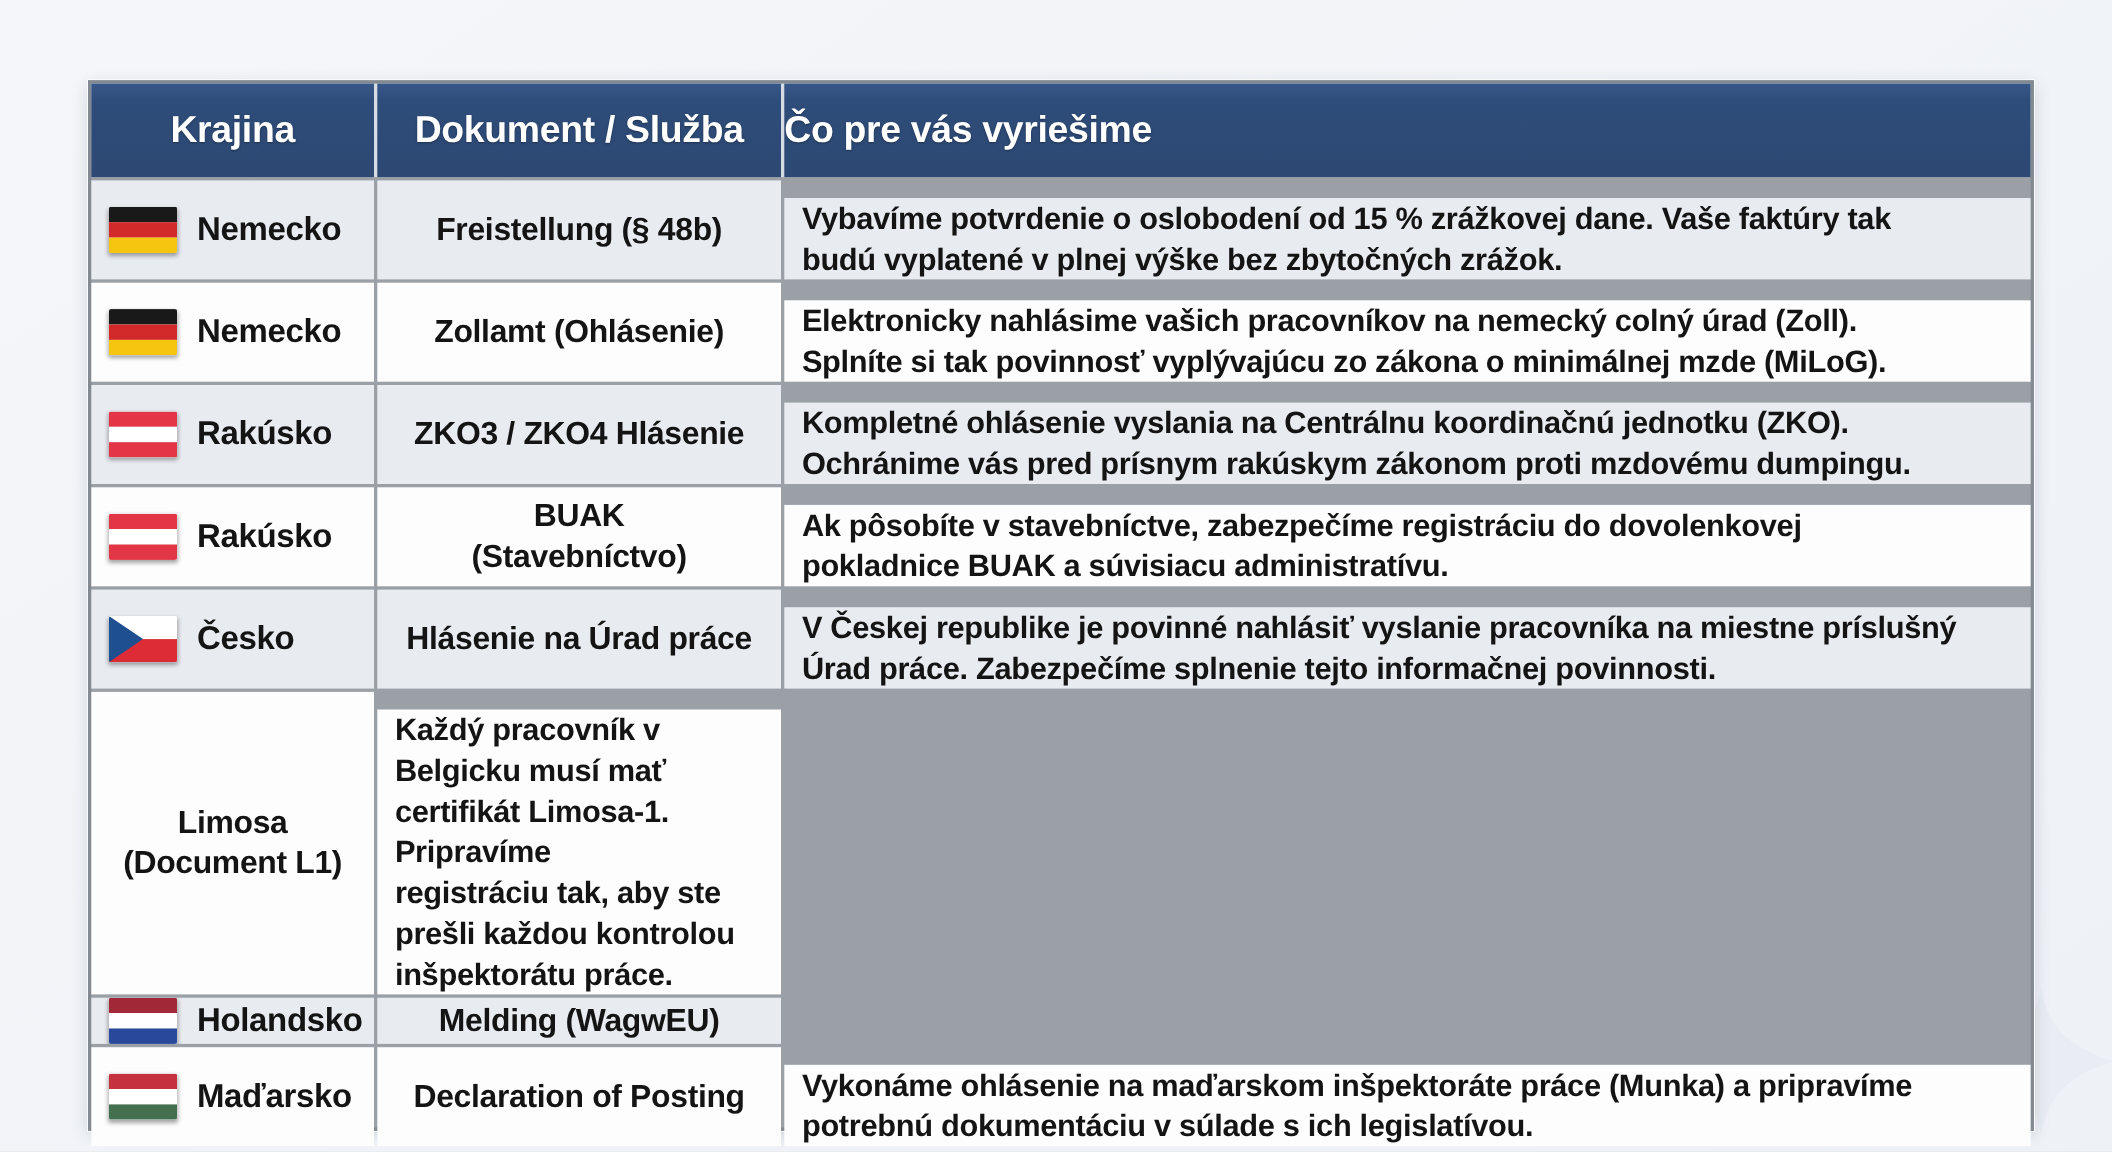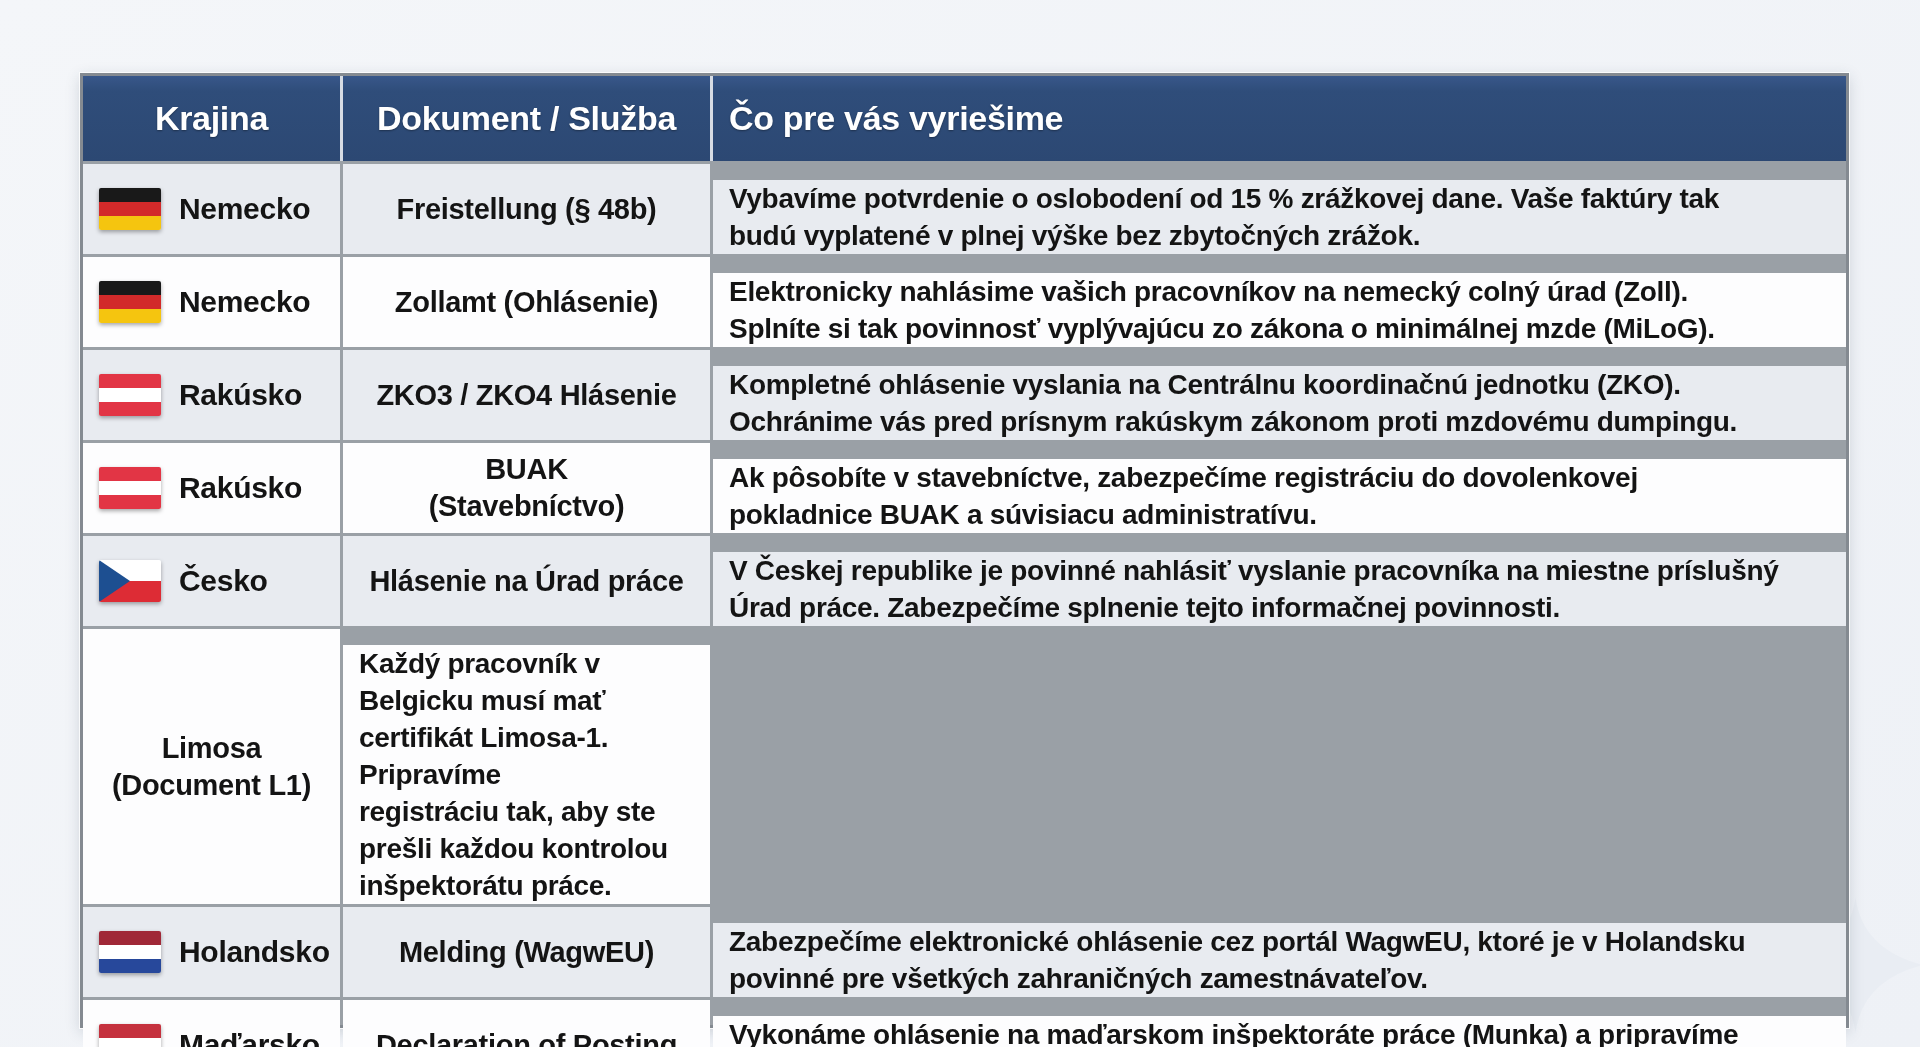--- a/index.html
+++ b/index.html
@@ -51,21 +51,21 @@
     background: linear-gradient(180deg, #38578a 0%, var(--header-bg, #2f4d7a) 18%, #2c4873 100%);
     color: var(--header-text, #ffffff);
     font-size: 34px;
     font-weight: 700;
     letter-spacing: -0.3px;
     display: flex;
     align-items: center;
     justify-content: center;
     text-shadow: 0 1px 2px rgba(0,0,0,0.35);
   }
-  .th.desc { justify-content: flex-start; padding-left: 16px; }
+  .th.desc { justify-content: flex-start; }
   .tbody {
     display: flex;
     flex-direction: column;
     gap: 3px;
     flex: 1;
   }
   .tr {
     display: grid;
     grid-template-columns: 257px 367px 1fr;
     gap: 3px;
@@ -219,22 +219,20 @@
             <span class="flag">
               <svg viewBox="0 0 62 42">
                 <rect width="62" height="14" y="0" fill="#a02837"></rect>
                 <rect width="62" height="14" y="14" fill="#ffffff"></rect>
                 <rect width="62" height="14" y="28" fill="#27489b"></rect>
               </svg>
             </span>
             <span>Holandsko</span>
           </div>
           <div class="td document">Melding (WagwEU)</div>
-          <div class="td description">Zabezpečíme elektronické ohlásenie cez portál WagwEU, ktoré je v Holandsku
-povinné pre všetkých zahraničných zamestnávateľov.</div>
         </div>
         <div class="tr even">
           <div class="td country">
             <span class="flag">
               <svg viewBox="0 0 62 42">
                 <rect width="62" height="14" y="0" fill="#c5313e"></rect>
                 <rect width="62" height="14" y="14" fill="#ffffff"></rect>
                 <rect width="62" height="14" y="28" fill="#45704f"></rect>
               </svg>
             </span>

